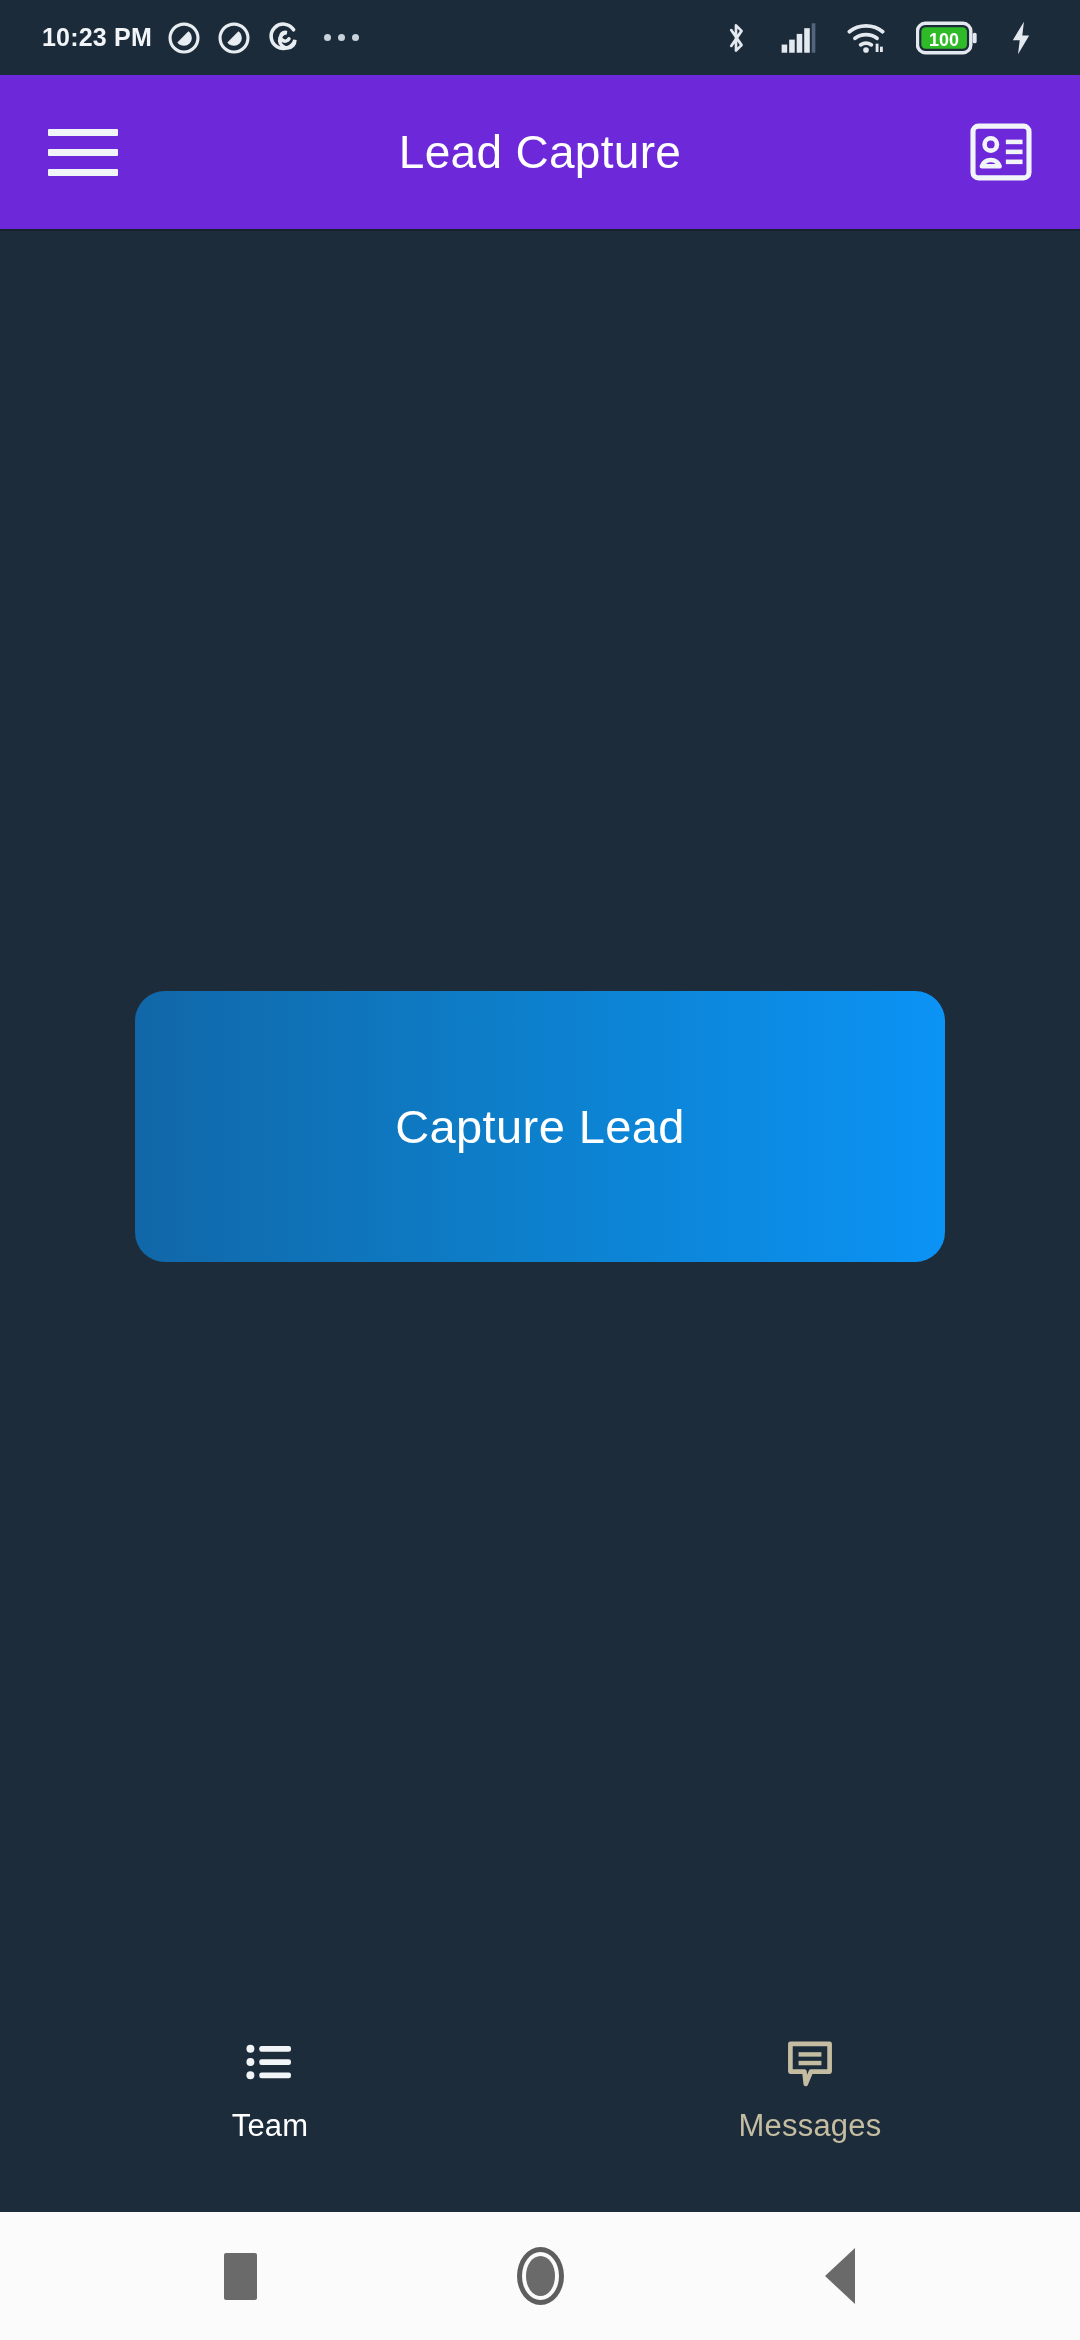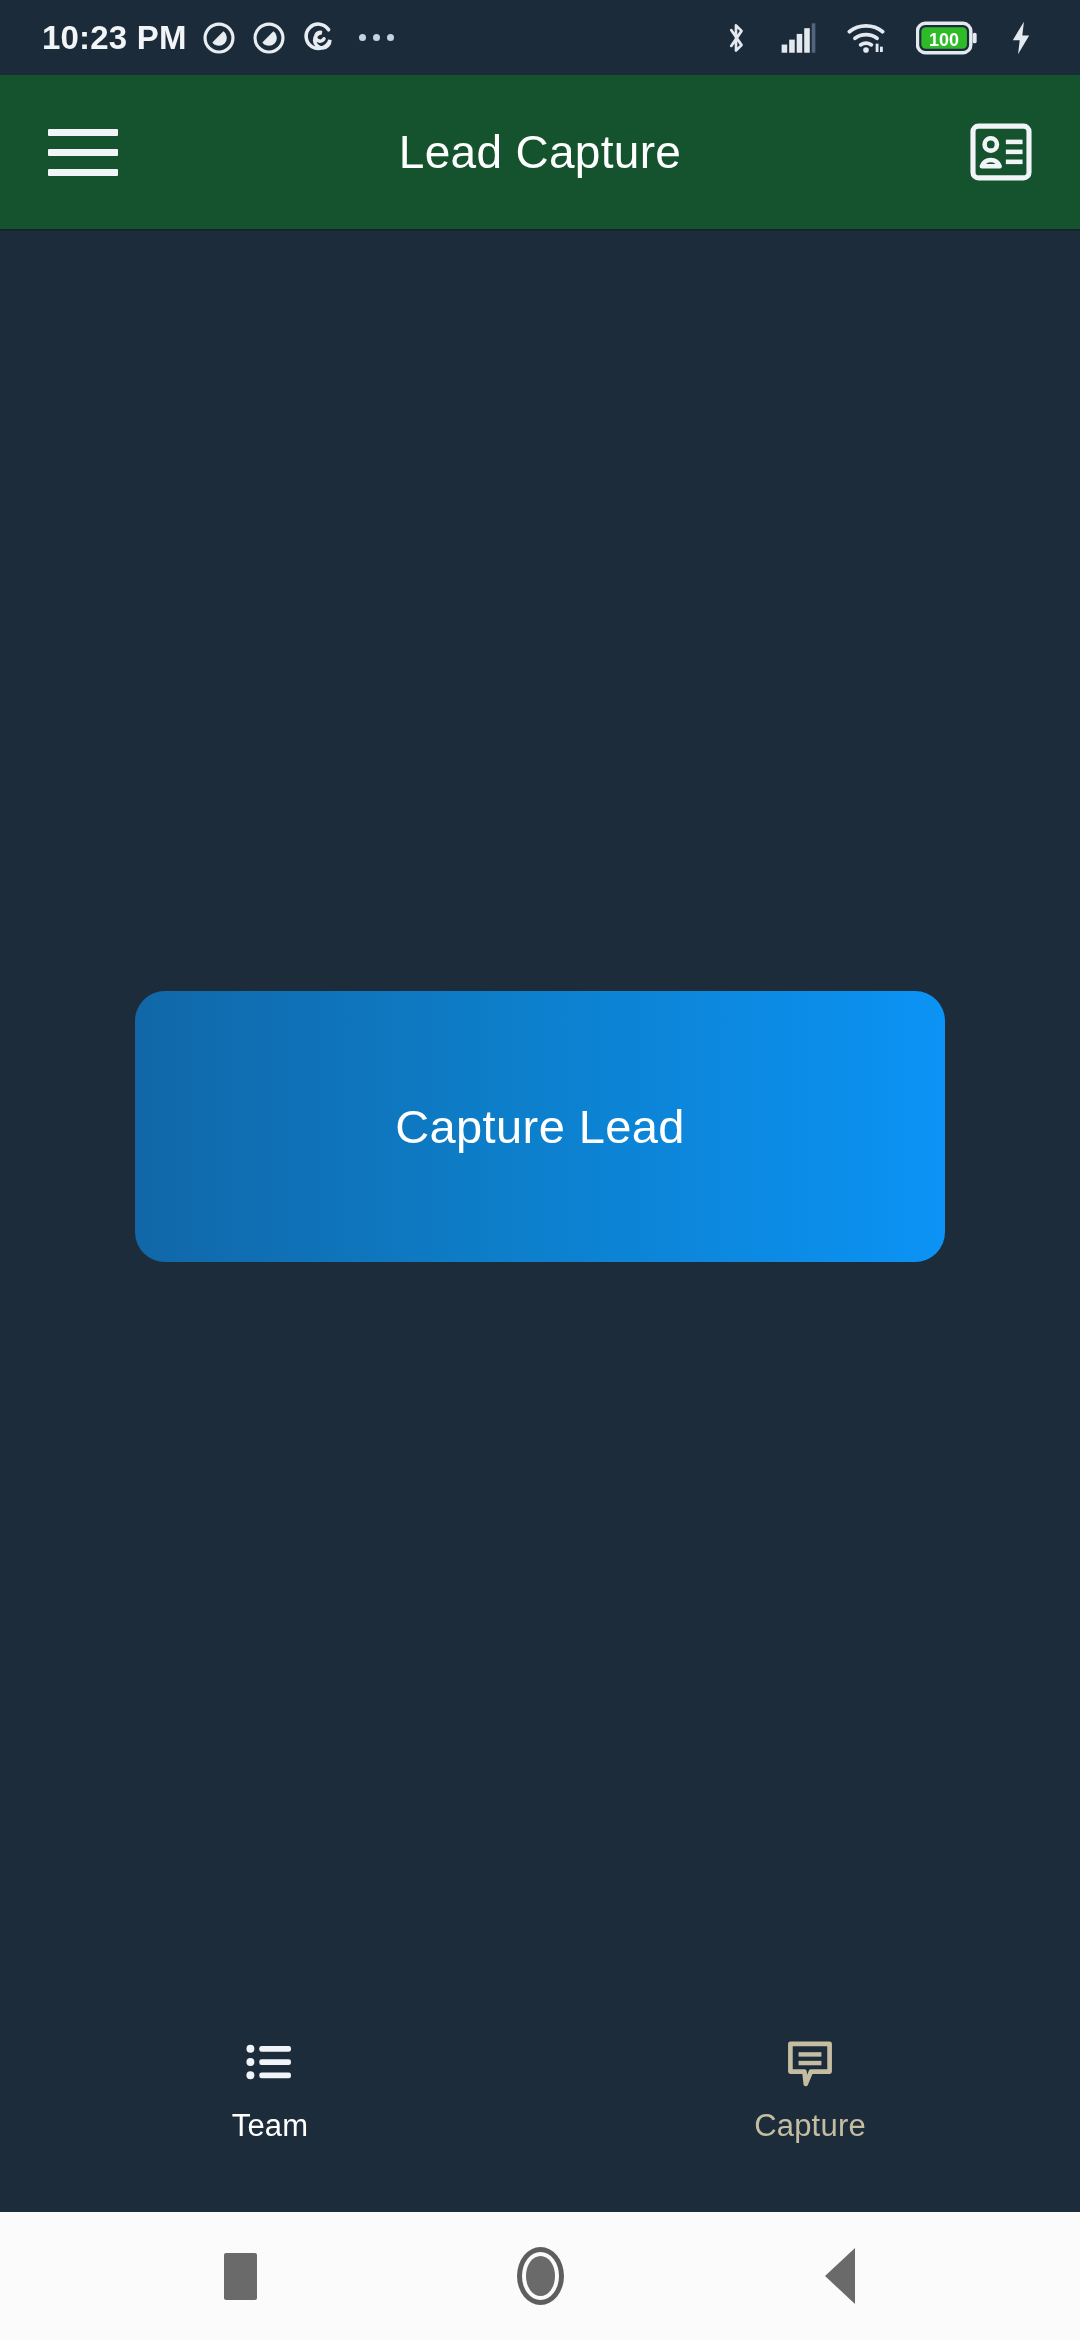--- a/index.html
+++ b/index.html
@@ -13,32 +13,32 @@
 
   
   .status-bar {
     position:absolute; top:0; left:0; width:1080px; height:75px;
     background:#1c2b3a;
     display:flex; align-items:center; justify-content:space-between;
     padding:0 24px 0 42px;
   }
   .status-left { display:flex; align-items:center; gap:14px; }
   .status-time {
-    color:#f2f5f8; font-size:33px; font-weight:bold; letter-spacing:.2px;
+    color:#f2f5f8; font-size:25px; font-weight:bold; letter-spacing:.2px;
     white-space:nowrap;
   }
   .status-right { display:flex; align-items:center; gap:30px; padding-right:22px; }
   .sb-icon { display:flex; align-items:center; justify-content:center; }
   .dots { display:flex; align-items:center; gap:7px; margin-left:10px; }
   .dots i { width:7px; height:7px; border-radius:50%; background:#c9d2da; display:block; }
 
   
   .app-bar {
     position:absolute; top:75px; left:0; width:1080px; height:156px;
-    background:#14532d;
+    background:#6d28d9;
     display:flex; align-items:center; justify-content:space-between;
     padding:0 40px 0 46px;
     border-bottom:2px solid #16232f;
   }
   .hamburger { width:74px; height:74px; display:flex; flex-direction:column;
                justify-content:center; gap:13px; cursor:pointer; padding:0 2px; }
   .hamburger span { display:block; height:7px; width:100%; background:#f2f5f8; border-radius:1px; }
   .app-title {
     position:absolute; left:0; right:0; text-align:center;
     color:#ffffff; font-size:46px; font-weight:400; letter-spacing:.3px;
@@ -215,21 +215,21 @@
       </div>
 
       <div class="nav-item inactive">
         <span>
           <svg width="56" height="56" viewBox="0 0 24 24">
             <path d="M3.6 4.2 H20.4 V16.1 H12.4 L10.2 21.4 L9.6 16.1 H3.6 Z" fill="none" stroke="#c5bda2" stroke-width="2" stroke-linejoin="round"></path>
             <rect x="7.1" y="7.8" width="9.8" height="1.9" fill="#c5bda2"></rect>
             <rect x="7.1" y="11.5" width="9.8" height="1.9" fill="#c5bda2"></rect>
           </svg>
         </span>
-        <span class="nav-label">Capture</span>
+        <span class="nav-label">Messages</span>
       </div>
 
     </div>
   </div>
 
   <div class="android-nav">
     <div class="an-btn">
       <div class="an-square"></div>
     </div>
     <div class="an-btn">

